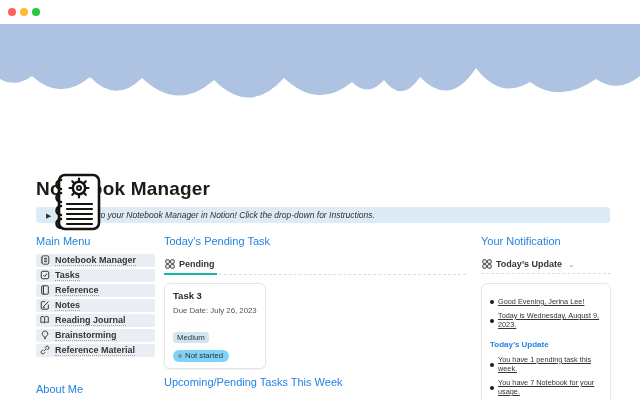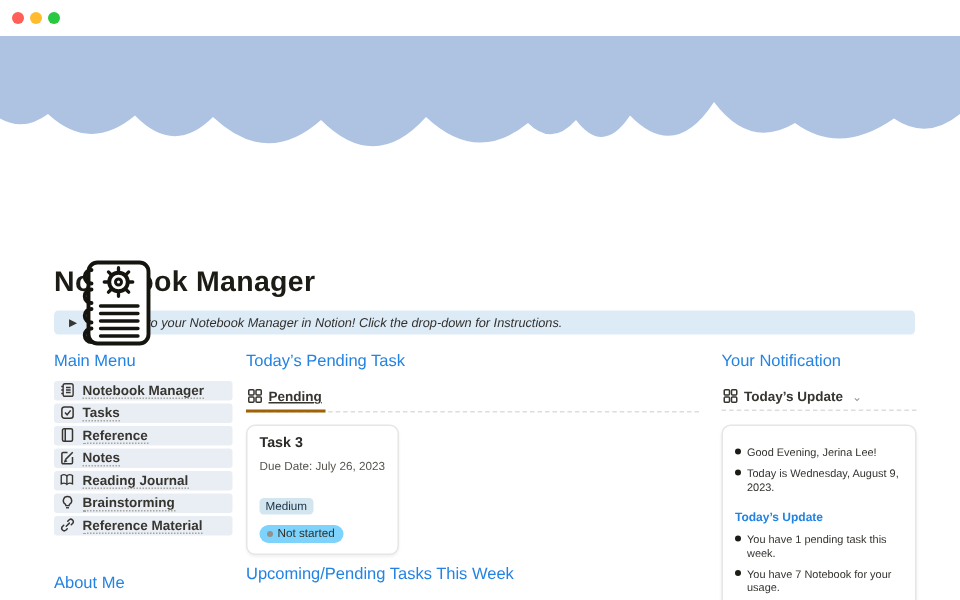--- a/index.html
+++ b/index.html
@@ -36,42 +36,42 @@
   .menu-item { height:12.5px; margin-bottom:2.5px; background:#e9edf4; border-radius:2px;
                display:flex; align-items:center; gap:5px; padding:0 4px; cursor:pointer; }
   .menu-item svg { flex:none; }
   .menu-item .lbl { font-size:9px; font-weight:600; color:#37352f;
                     border-bottom:1px dotted #a8a6a0; line-height:10px; }
   .about-head { margin-top:26px; }
 
   
   .tabbar { display:flex; align-items:center; border-bottom:1px dashed #dedddb; margin-top:8px; }
   .tab { display:flex; align-items:center; gap:4px; padding:3px 2px 4px 1px; cursor:pointer; }
-  .tab.active { border-bottom:2px solid #a16207; margin-bottom:-1.5px;text-decoration:underline; }
+  .tab.active { border-bottom:2px solid #14b8a6; margin-bottom:-1.5px; }
   .tab .tlbl { font-size:9px; font-weight:600; color:#37352f; }
   .chev { font-size:8px; color:#9b9a97; margin-left:2px; }
 
   
   .card { background:#fff; border:1px solid #e6e6e4; border-radius:6px;
           box-shadow:0 1px 2px rgba(15,15,15,.06); cursor:pointer; }
   .task-card { width:102px; margin-top:8px; padding:6px 8px 6px; }
   .task-title { font-size:9.5px; font-weight:bold; color:#2b2a27; }
   .task-due { font-size:7.8px; color:#55544f; margin-top:5px; }
   .badge { display:inline-block; font-size:7.8px; color:#183347; background:#d3e5ef;
            border-radius:3px; padding:1px 4px 1.5px; margin-top:17px; }
   .pill { display:inline-flex; align-items:center; gap:3px; font-size:7.8px; color:#32302c;
           background:#7dd3fc; border-radius:8px; padding:1.5px 6px 2px 5px; margin-top:4px; }
   .pill .st-dot { width:4px; height:4px; border-radius:50%; background:#91918e; }
 
   .section2 { margin-top:7px; }
 
   
   .notif-card { width:130px; margin-top:9px; padding:7px 8px; height:150px; }
   .notif-title { font-size:9px; font-weight:bold; color:#2b2a27; }
-  .bullet { display:flex; align-items:flex-start; gap:4px; margin-top:5.5px; }
+  .bullet { display:flex; align-items:center; gap:4px; margin-top:5.5px;text-decoration:underline; }
   .bullet .b-dot { width:4px; height:4px; border-radius:50%; background:#1d1b16; flex:none; margin-top:2px; }
   .bullet .b-txt { font-size:7.3px; color:#34332f; line-height:9px; }
   .notif-sub { font-size:8px; font-weight:bold; color:#2383e2; margin-top:11px; }
 </style>
 </head>
 <body>
 
 <div class="titlebar">
   <span class="dot red"></span>
   <span class="dot yellow"></span>

